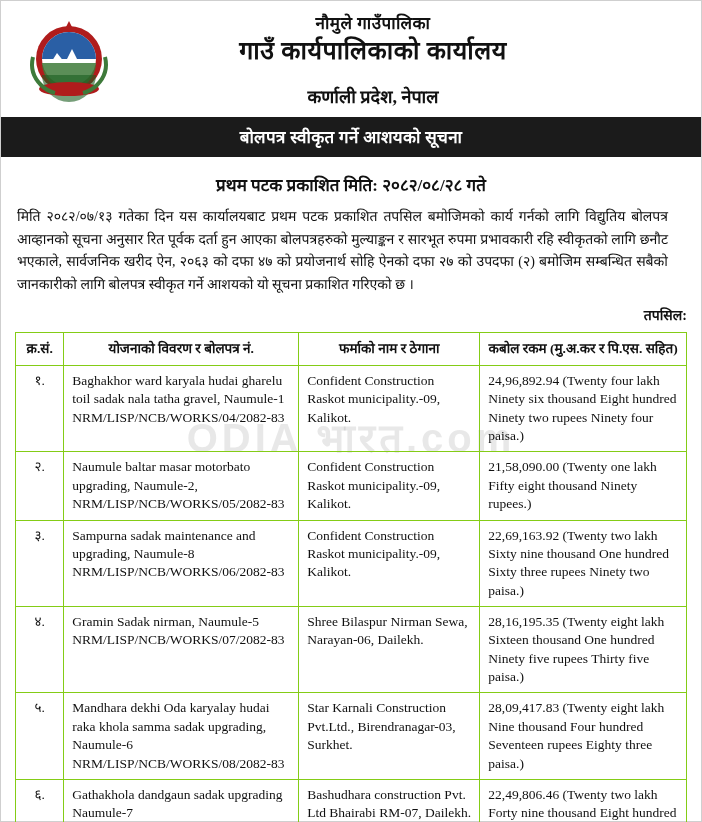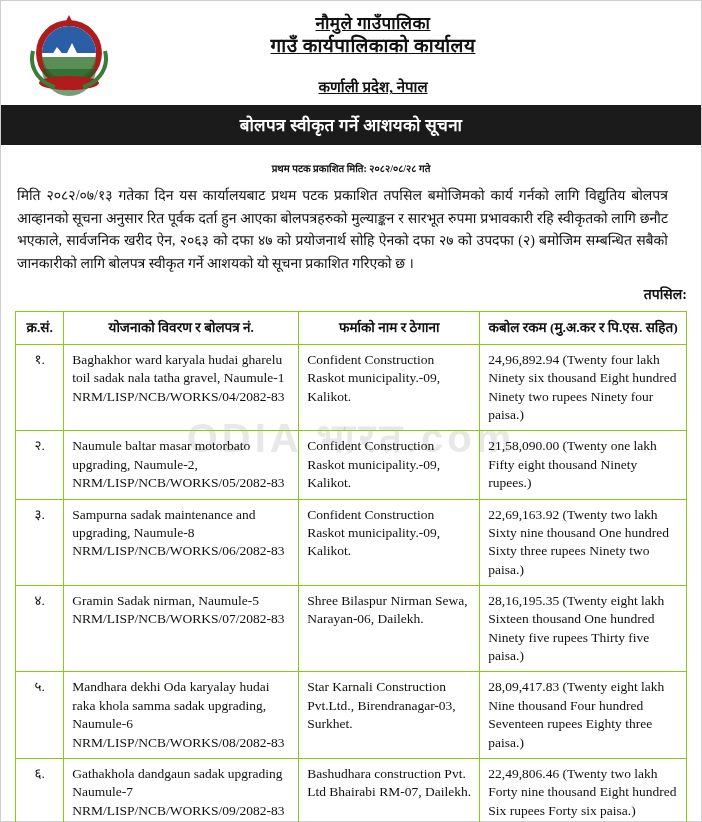--- a/index.html
+++ b/index.html
@@ -16,22 +16,21 @@
     width:702px; height:822px;
     border:1px solid #cfcfcf;
     background:#fff;
   }
 
   
   .header {
     display:flex;
     align-items:center;
     padding:8px 10px 4px 10px;
-    height:104px;
-    text-decoration:underline;
+    height:116px;
   }
   .emblem {
     width:92px; height:88px;
     flex:0 0 92px;
     position:relative;
     margin-left:12px;
   }
   .emblem svg { display:block; }
   .header-text {
     flex:1 1 auto;
@@ -39,33 +38,33 @@
     padding-right:60px;
   }
   .line1 {
     font-size:17px;
     font-weight:bold;
     letter-spacing:0.5px;
     color:#111;
     line-height:1.15;
   }
   .line2 {
-    font-size:19px;
+    font-size:25px;
     font-weight:bold;
     letter-spacing:0.5px;
     line-height:1.25;
     margin-top:1px;
   }
   .line3 {
     font-size:16px;
     font-weight:bold;
     margin-top:2px;
   }
   .line4 {
-    font-size:15px;
+    font-size:18px;
     font-weight:bold;
     margin-top:18px;
   }
 
   
   .ribbon {
     background:#1b1b1b;
     color:#ffffff;
     text-align:center;
     font-size:17px;
@@ -73,21 +72,21 @@
     padding:8px 0 9px 0;
     letter-spacing:0.3px;
   }
 
   
   .body {
     padding:10px 14px 0 14px;
   }
   .pub-date {
     text-align:center;
-    font-size:10px;
+    font-size:17px;
     font-weight:bold;
     margin:6px 0 10px 0;
   }
   .para {
     font-size:14px;
     line-height:1.62;
     text-align:justify;
     margin:0 19px 8px 2px;
   }
   .tapasil {

